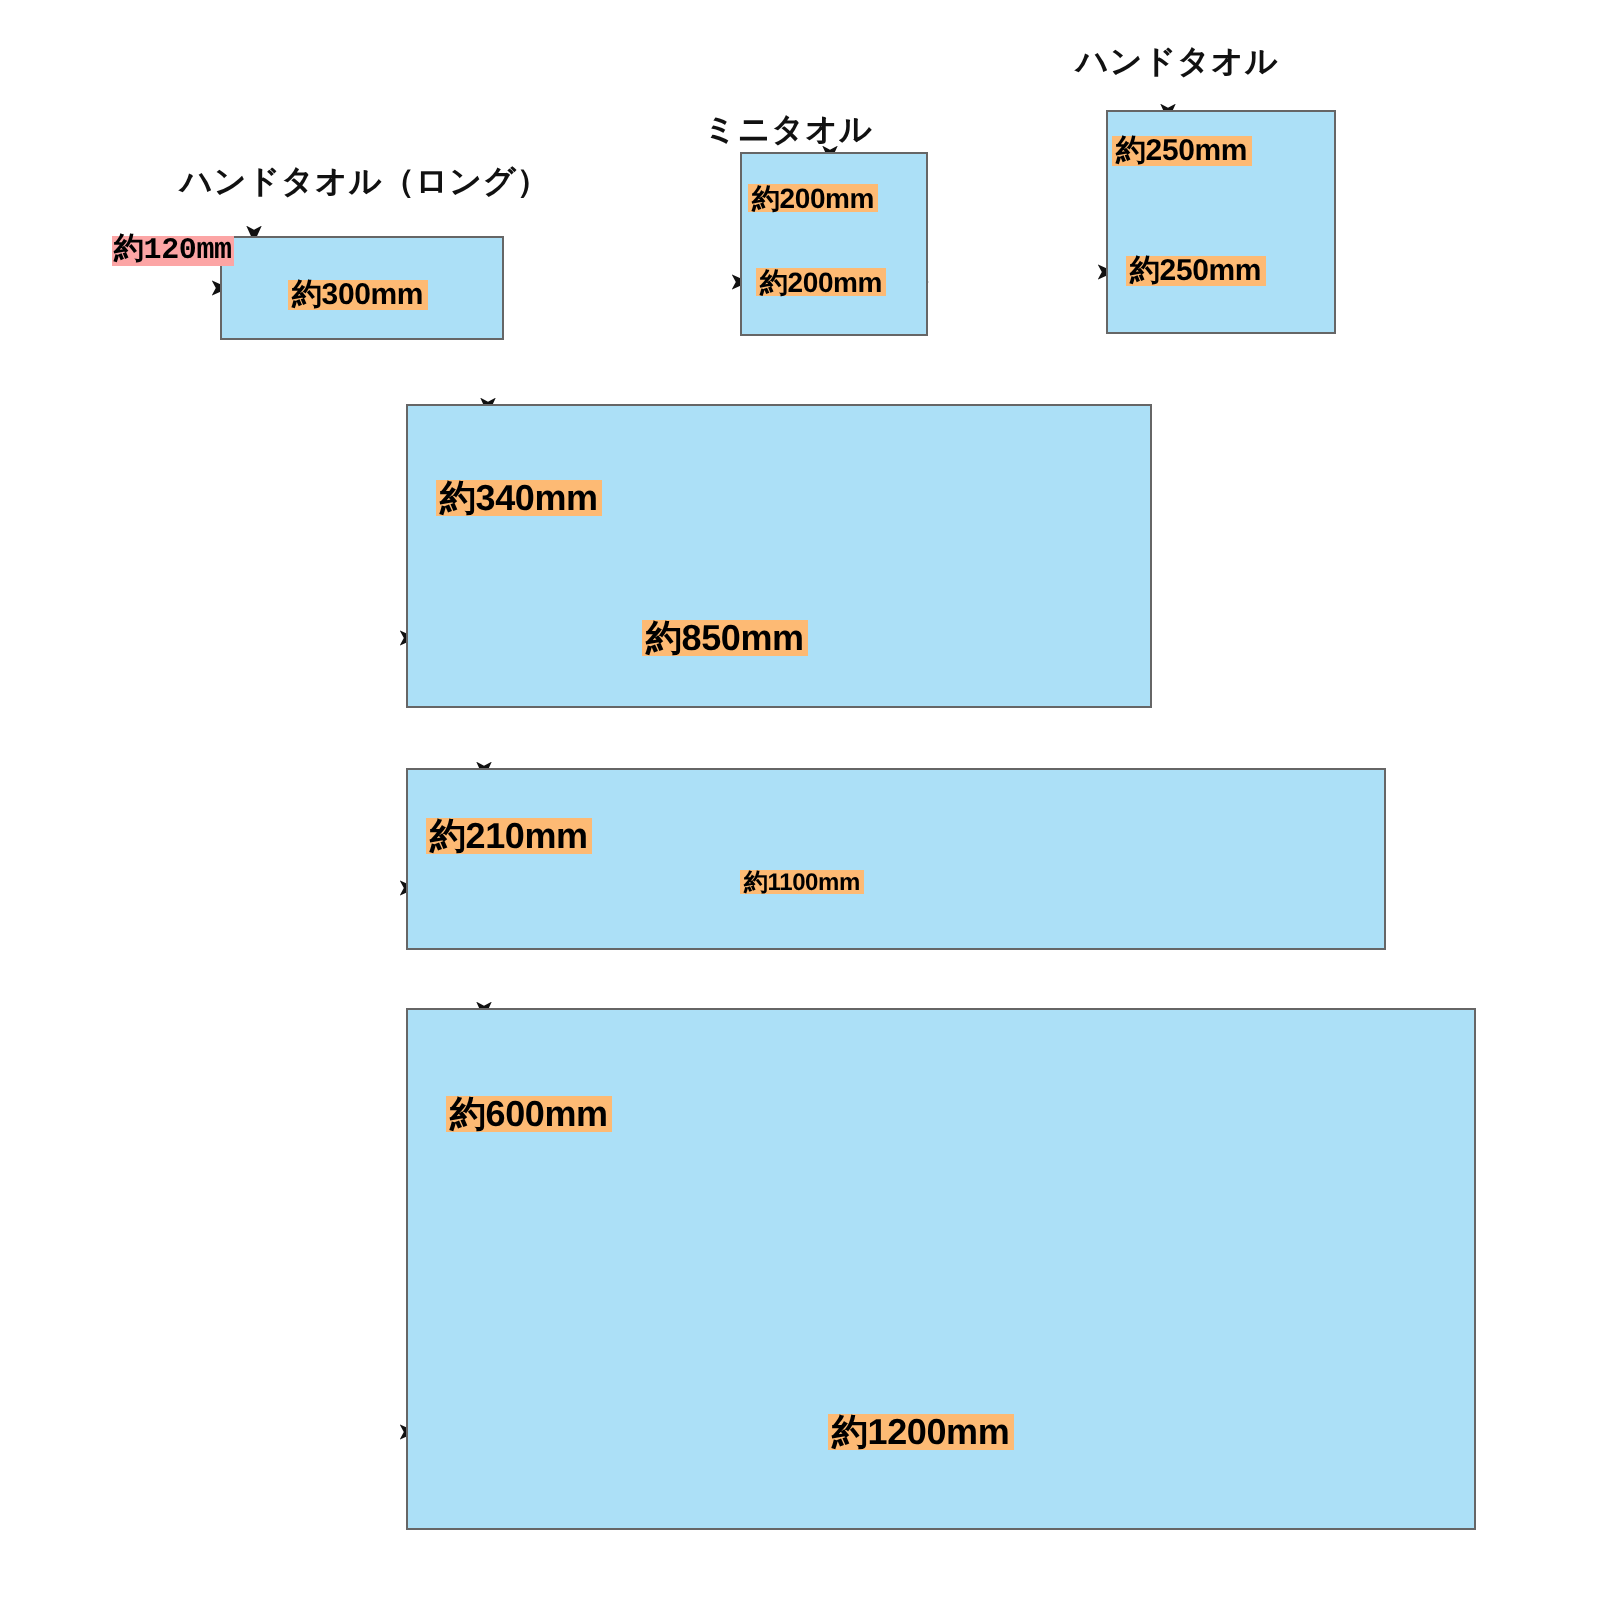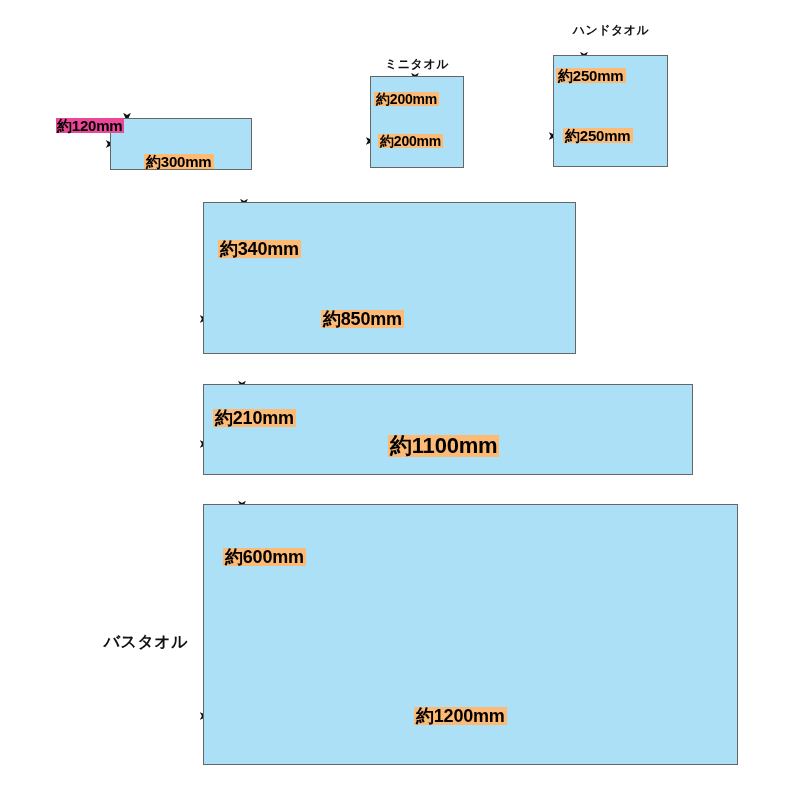--- a/index.html
+++ b/index.html
@@ -34,36 +34,36 @@
     font-weight: bold;
     letter-spacing: 0.5px;
     white-space: nowrap;
     line-height: 1;
   }
   .cat-label.side {
     font-size: 16px;
     text-align: right;
   }
   .cat-label.top {
-    font-size: 12px;
-    text-align: center;
+    font-size: 16px;
   }
 
   
   .dim-text {
     position: absolute;
     color: #000000;
     font-weight: bold;
     white-space: nowrap;
     line-height: 1;
     letter-spacing: -0.2px;
   }
   .dim-text.boxed {
-    background: #ec4899;
+    background: #fca5a5;
     padding: 0 1px;
+    font-family: Liberation Mono, monospace;
   }
   .dim-text.over-fill {
     background: #fdba74;
     padding: 0 2px;
   }
 
   
   #arrow-layer {
     position: absolute;
     left: 0;
@@ -104,39 +104,39 @@
 
       <line x1="242" y1="389" x2="242" y2="471"></line>
       <line x1="208" y1="444" x2="689" y2="444"></line>
 
       <line x1="242" y1="509" x2="242" y2="761"></line>
       <line x1="208" y1="716" x2="734" y2="716"></line>
     </g>
   </svg>
 
   <div class="towel-rect" style="left:110px; top:118px; width:142px; height:52px;"></div>
+  <div class="cat-label top" style="left:90px; top:84px; width:190px;">ハンドタオル（ロング）</div>
   <div class="dim-text boxed" style="left:56px; top:118px; font-size:15px;">約120mm</div>
-  <div class="dim-text over-fill" style="left:144px; top:154px; font-size:15px;">約300mm</div>
+  <div class="dim-text over-fill" style="left:144px; top:140px; font-size:15px;">約300mm</div>
 
   <div class="towel-rect" style="left:370px; top:76px; width:94px; height:92px;"></div>
   <div class="cat-label top" style="left:352px; top:46px; width:130px;margin-top:12px;">ミニタオル</div>
   <div class="dim-text over-fill" style="left:374px; top:92px; font-size:14px;">約200mm</div>
   <div class="dim-text over-fill" style="left:378px; top:134px; font-size:14px;">約200mm</div>
 
   <div class="towel-rect" style="left:553px; top:55px; width:115px; height:112px;"></div>
   <div class="cat-label top" style="left:538px; top:24px; width:146px;">ハンドタオル</div>
   <div class="dim-text over-fill" style="left:556px; top:68px; font-size:15px;">約250mm</div>
   <div class="dim-text over-fill" style="left:563px; top:128px; font-size:15px;">約250mm</div>
 
   <div class="towel-rect" style="left:203px; top:202px; width:373px; height:152px;"></div>
   <div class="dim-text over-fill" style="left:218px; top:240px; font-size:18px;text-align:right;">約340mm</div>
   <div class="dim-text over-fill" style="left:321px; top:310px; font-size:18px;">約850mm</div>
 
   <div class="towel-rect" style="left:203px; top:384px; width:490px; height:91px;"></div>
   <div class="dim-text over-fill" style="left:213px; top:409px; font-size:18px;">約210mm</div>
-  <div class="dim-text over-fill" style="left:388px; top:435px; font-size:22px;text-align:right;">約1100mm</div>
+  <div class="dim-text over-fill" style="left:370px; top:435px; font-size:12px;text-align:right;">約1100mm</div>
 
   <div class="towel-rect" style="left:203px; top:504px; width:535px; height:261px;"></div>
-  <div class="cat-label side" style="left:0px; top:634px; width:188px;">バスタオル</div>
   <div class="dim-text over-fill" style="left:223px; top:548px; font-size:18px;">約600mm</div>
   <div class="dim-text over-fill" style="left:414px; top:707px; font-size:18px;">約1200mm</div>
 
 </div>
 
 </body></html>

